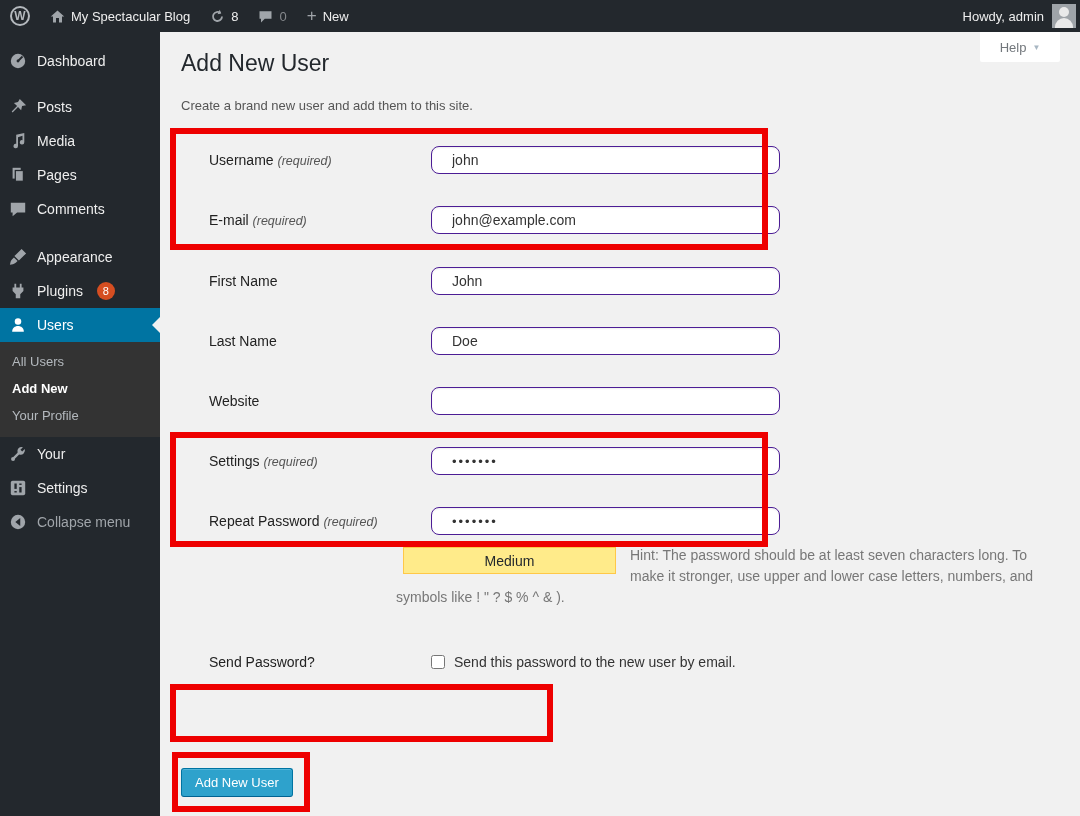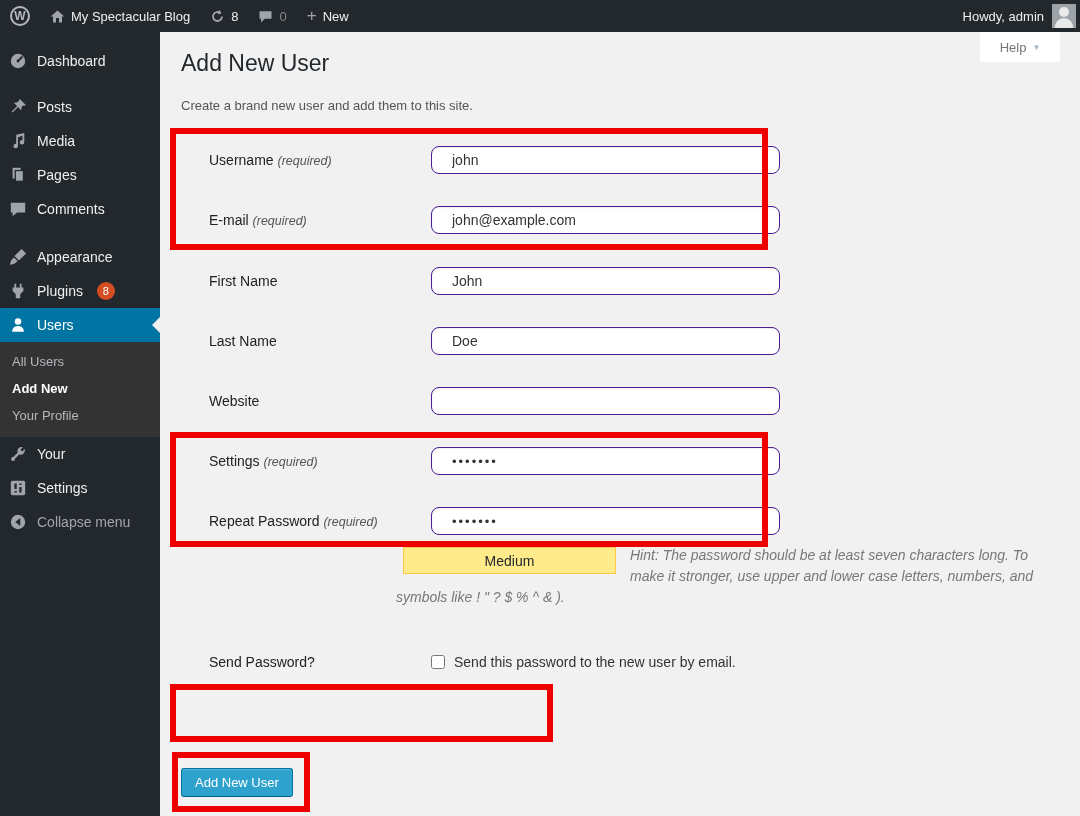--- a/index.html
+++ b/index.html
@@ -58,21 +58,21 @@
   .req { font-style:italic; font-size:12.5px; color:#555; }
   .tinput { width:349px; height:28px; border:1px solid #4c1d95; background:#fff; padding:0 20px;
             font-family:"Liberation Sans",sans-serif; font-size:14px; color:#333;
             box-shadow:inset 0 1px 2px rgba(0,0,0,.07); border-radius:8px; }
   .pw { letter-spacing:2px; font-size:13px; }
 
   .strength-wrap { position:absolute; left:236px; top:501px; width:642px; font-size:14px;margin-top:12px; }
   .strength-meter { float:left; width:213px; height:27px; margin:2px 14px 6px 7px;
                     background:#ffeb8a; border:1px solid #ffc848; display:flex; align-items:center;
                     justify-content:center; color:#23282d; font-size:14px; }
-  .pw-hint { font-style:italic; color:#777; line-height:21px; }
+  .pw-hint { color:#777; line-height:21px; }
 
   .chk { width:14px; height:14px; margin-right:9px; }
   .chk-label { font-size:14px; color:#333; }
 
   .fake-select { width:127px; height:28px; background:#fff; border:1px solid #aaa;
                  display:flex; align-items:center; cursor:pointer; position:relative; }
   .fake-select .sel-text { flex:1; padding-left:7px; font-size:14px; color:#222; }
   .sel-btn { width:21px; height:22px; margin-right:2px; background:#d9d6ce;
              border-top:1px solid #fff; border-left:1px solid #fff;
              border-right:1px solid #7a7a7a; border-bottom:1px solid #7a7a7a;

